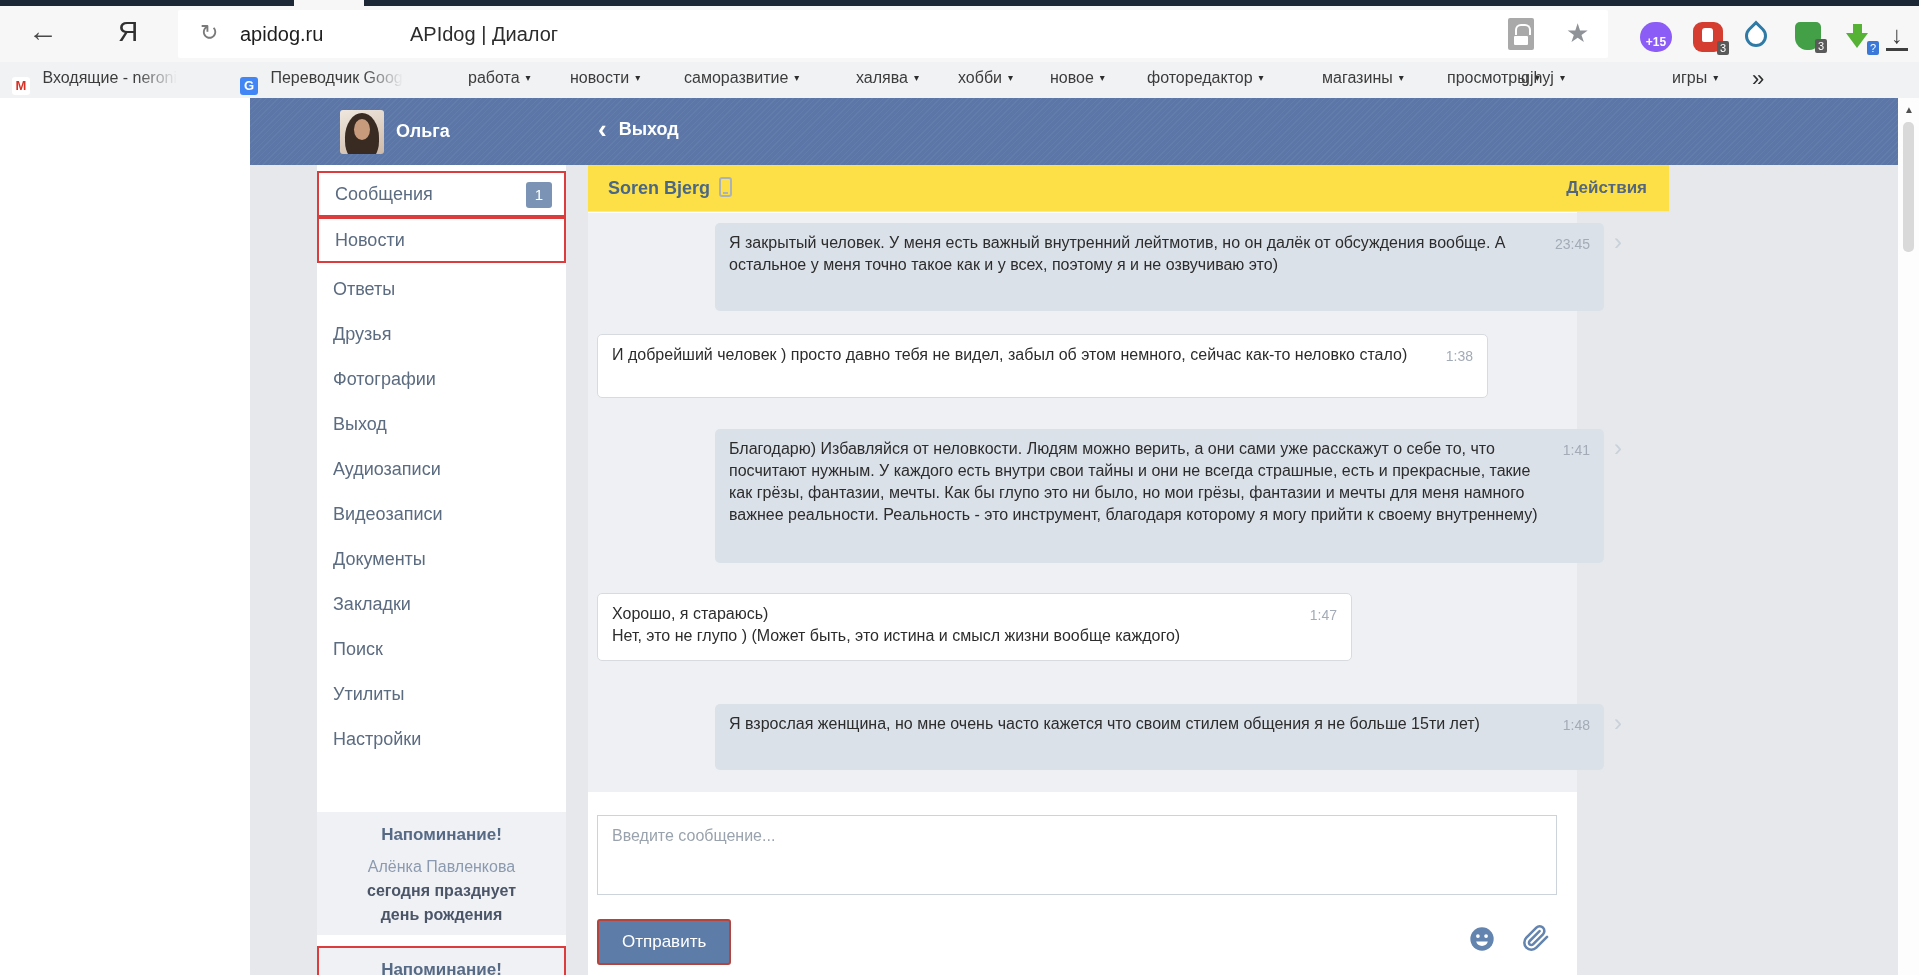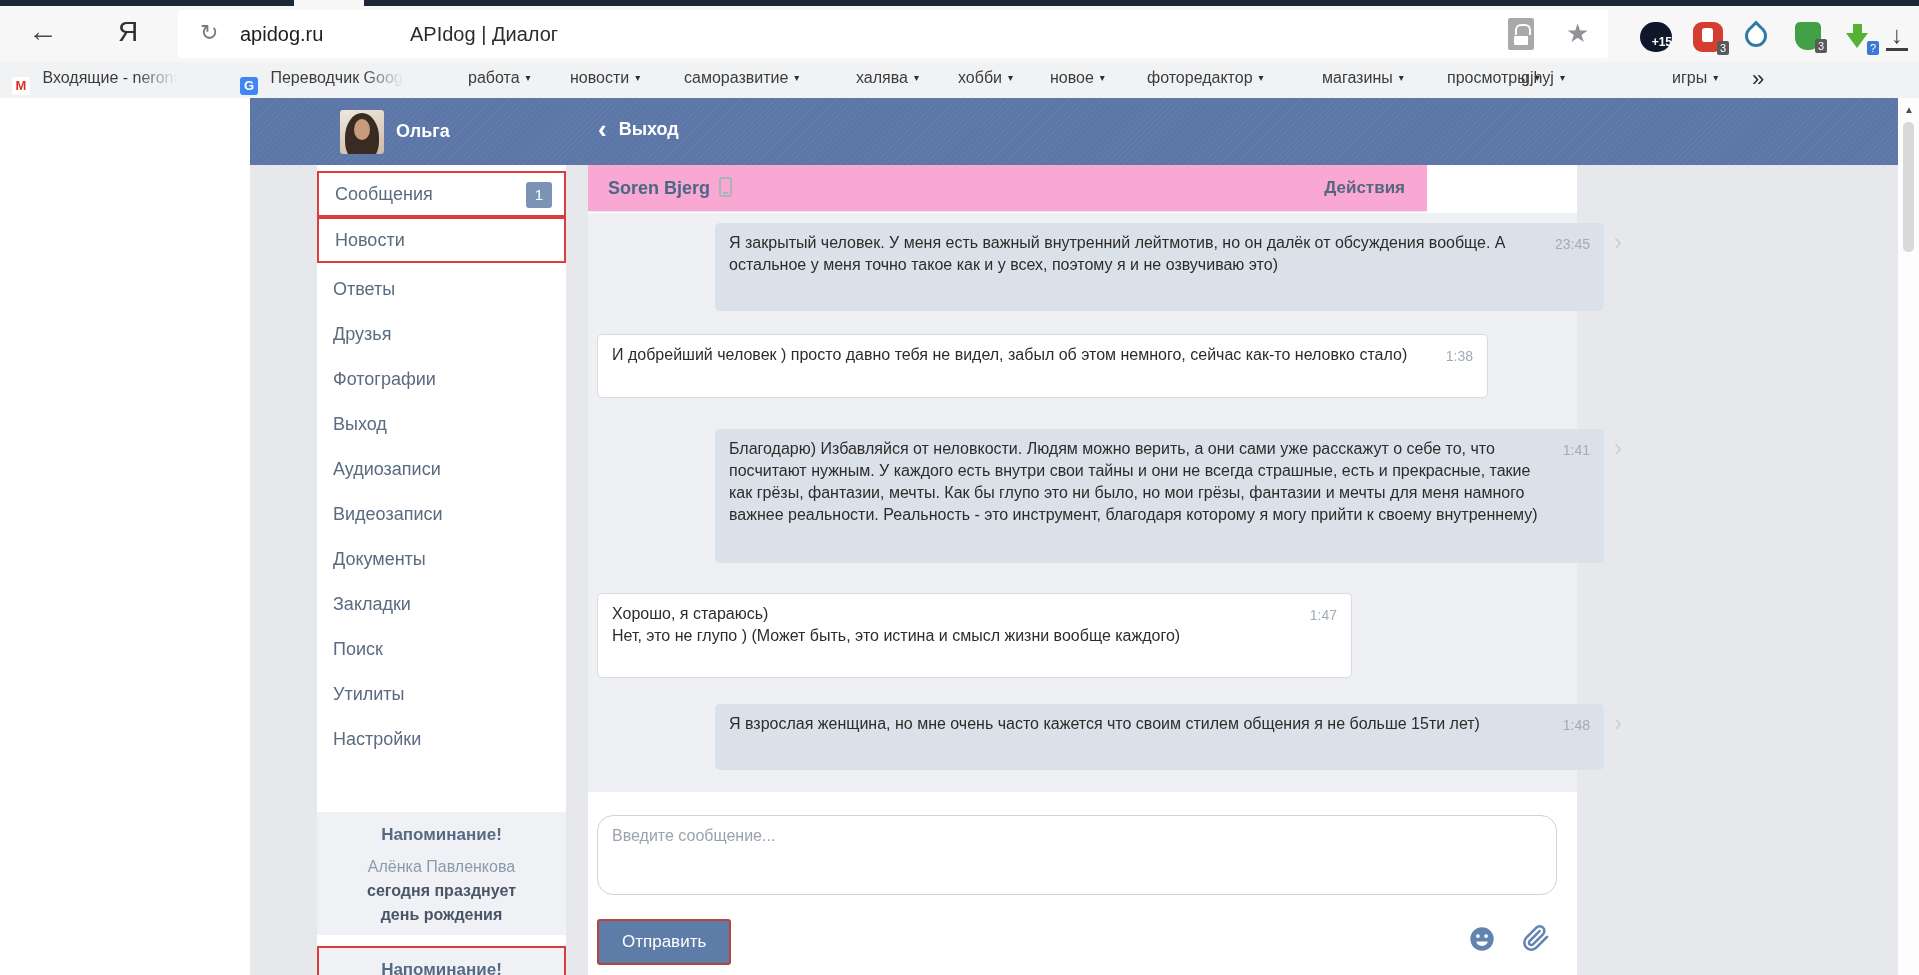--- a/index.html
+++ b/index.html
@@ -20,22 +20,22 @@
   .lock-box { position:absolute; left:1330px; top:8px; width:26px; height:32px; background:#a9a9a9; border-radius:2px; }
   .lock-box::before { content:""; position:absolute; top:6px; left:7px; width:12px; height:9px;
       border:2px solid #fff; border-bottom:none; border-radius:6px 6px 0 0; }
   .lock-box::after { content:""; position:absolute; bottom:5px; left:6px; width:14px; height:9px; background:#fff; border-radius:1px; }
   .star-icon { position:absolute; left:1388px; top:8px; font-size:26px; color:#8f9398; }
 
   .ext-icon { position:absolute; top:16px; width:30px; height:30px; }
   .ext-badge { position:absolute; bottom:-3px; right:-6px; background:#5a5a5a; color:#fff;
       font-size:11px; line-height:14px; padding:0 3px; border-radius:2px; }
   .ext-badge.blue { background:#3b78d8; }
-  .plus15 { width:32px; height:30px; background:#0f172a; border-radius:15px; color:#fff;
-      font-size:12px; font-weight:bold; text-align:right; line-height:40px; }
+  .plus15 { width:32px; height:30px; background:#8b5cf6; border-radius:15px; color:#fff;
+      font-size:12px; font-weight:bold; text-align:center; line-height:40px; }
   .stop { background:#d43d30; border-radius:9px; }
   .stop::after { content:""; position:absolute; left:9px; top:6px; width:11px; height:14px; background:#fff; border-radius:3px 3px 2px 2px; }
   .drop { width:22px; height:22px; margin-top:3px; border:3px solid #2f7ba6; border-radius:0 50% 50% 50%;
       transform:rotate(45deg); background:#fff; }
   .shield { width:26px; height:28px; background:#43a047; border-radius:5px 5px 45% 45%; }
   .garrow { }
   .garrow .stem { position:absolute; left:10px; top:2px; width:9px; height:10px; background:#55b234; }
   .garrow .head { position:absolute; left:3px; top:11px; width:0; height:0;
       border-left:11px solid transparent; border-right:11px solid transparent; border-top:15px solid #55b234; }
   .dl-icon { font-size:24px; color:#3f3f3f; text-align:center; line-height:26px; border-bottom:3px solid #3f3f3f; width:22px; }
@@ -80,39 +80,39 @@
       text-align:center; padding-top:13px; }
   .reminder .r-title { font-size:17px; font-weight:bold; color:#566a85; }
   .reminder .r-person { font-size:16px; color:#8b9ab0; margin-top:13px; cursor:pointer; }
   .reminder .r-line { font-size:16px; font-weight:bold; color:#4a5568; margin-top:6px; }
   .reminder2 { position:absolute; left:0px; top:781px; width:249px; height:60px; background:#f0f1f4;
       border:2px solid #dd3c3c; text-align:center; padding-top:12px; }
   .reminder2 .r-title { font-size:17px; font-weight:bold; color:#566a85; }
 
   
   .chat { position:absolute; left:338px; top:67px; width:989px; height:810px; background:#fff; }
-  .chat-header { position:absolute; left:0; top:0; width:839px; height:47px; background:#f9a8d4;
+  .chat-header { position:absolute; left:0; top:0; width:1081px; height:47px; background:#fde047;
       border-bottom:1px solid #e3e5e8; }
   .peer-name { position:absolute; left:20px; top:12px; font-size:18px; font-weight:bold; color:#4a6785; cursor:pointer; }
   .phone-icon { display:inline-block; width:13px; height:20px; border:2px solid #aab2bb; border-radius:3px;
       margin-left:9px; vertical-align:-3px; position:relative; }
   .phone-icon::after { content:""; position:absolute; bottom:1px; left:2px; right:2px; height:2px; background:#aab2bb; }
   .actions-link { position:absolute; right:22px; top:13px; font-size:17px; font-weight:bold; color:#55677d; cursor:pointer; }
 
   .messages { position:absolute; left:0; top:48px; width:989px; height:579px; background:#eef0f3; }
   .msg { position:absolute; border-radius:5px; padding:9px 14px; font-size:16px; line-height:22px; color:#2c2c2c; }
   .msg-text { white-space:pre-line; padding-right:52px; }
   .msg.in { left:80px; width:889px; background:#dbe1e9;margin-left:47px; }
   .msg.out { left:9px; background:#fff; border:1px solid #d7dbe0; }
   .msg-time { position:absolute; right:14px; top:10px; font-size:14px; color:#a3abb6; }
   .msg-chev { position:absolute; right:-18px; top:8px; font-size:24px; color:#c9d1da; }
 
   .composer { position:absolute; left:0; top:627px; width:989px; height:183px; background:#fff; }
   .composer textarea { position:absolute; left:9px; top:23px; width:960px; height:80px;
-      border:1px solid #ccd3da; border-radius:16px; padding:11px 14px; font-size:16px;
+      border:1px solid #ccd3da; border-radius:0; padding:11px 14px; font-size:16px;
       font-family:"Liberation Sans", sans-serif; color:#2c2c2c; resize:none; outline:none; }
   .composer textarea::placeholder { color:#9aa3ad; }
   .send-btn { position:absolute; left:9px; top:127px; background:#5e7ca8; color:#fff; font-size:17px;
       font-family:"Liberation Sans", sans-serif; padding:11px 23px; border:2px solid #b5443c;
       border-radius:3px; cursor:pointer; }
   .smile-btn { position:absolute; left:880px; top:133px; width:28px; height:28px; cursor:pointer; }
   .clip-btn { position:absolute; left:934px; top:131px; width:28px; height:30px; cursor:pointer; }
 
   
   .scrollbar { position:absolute; right:0; top:98px; width:21px; height:877px; background:#fdfdfd; }
@@ -233,21 +233,21 @@
       </div>
       <div class="msg out" style="top:121px; width:891px; height:64px">
         <div class="msg-text">И добрейший человек ) просто давно тебя не видел, забыл об этом немного, сейчас как-то неловко стало)</div>
         <span class="msg-time">1:38</span>
       </div>
       <div class="msg in" style="top:216px; height:134px">
         <div class="msg-text">Благодарю) Избавляйся от неловкости. Людям можно верить, а они сами уже расскажут о себе то, что посчитают нужным. У каждого есть внутри свои тайны и они не всегда страшные, есть и прекрасные, такие как грёзы, фантазии, мечты. Как бы глупо это ни было, но мои грёзы, фантазии и мечты для меня намного важнее реальности. Реальность - это инструмент, благодаря которому я могу прийти к своему внутреннему)</div>
         <span class="msg-time">1:41</span>
         <span class="msg-chev">›</span>
       </div>
-      <div class="msg out" style="top:380px; width:755px; height:85px">
+      <div class="msg out" style="top:380px; width:755px; height:68px">
         <div class="msg-text">Хорошо, я стараюсь)
 Нет, это не глупо ) (Может быть, это истина и смысл жизни вообще каждого)</div>
         <span class="msg-time">1:47</span>
       </div>
       <div class="msg in" style="top:491px; height:66px">
         <div class="msg-text">Я взрослая женщина, но мне очень часто кажется что своим стилем общения я не больше 15ти лет)</div>
         <span class="msg-time">1:48</span>
         <span class="msg-chev">›</span>
       </div>
     </div>

